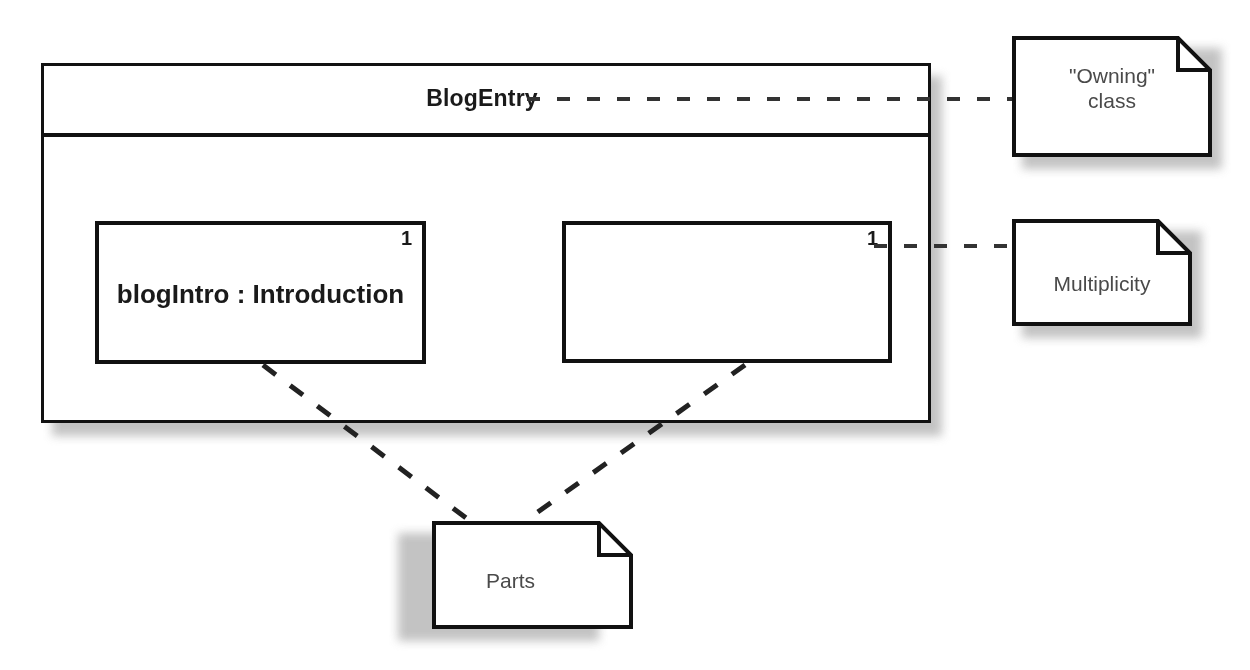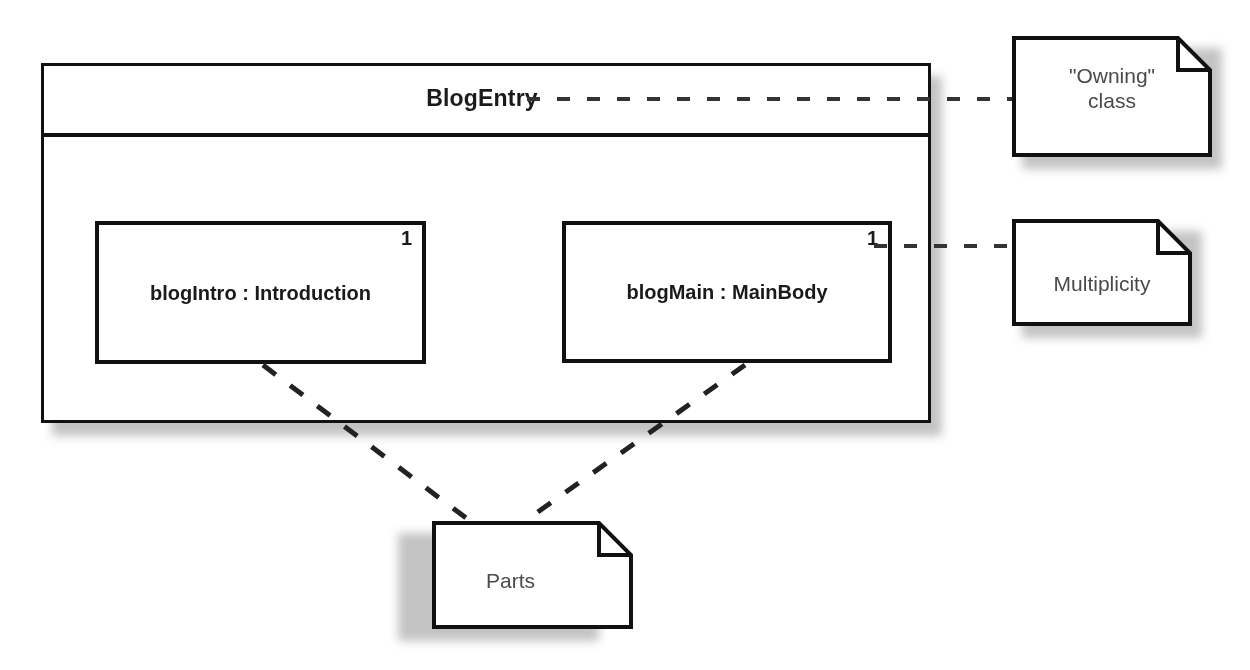--- a/index.html
+++ b/index.html
@@ -80,21 +80,21 @@
     width: 330px;
     height: 142px;
   }
   .part-label {
     position: absolute;
     left: 0;
     right: 0;
     top: 50%;
     transform: translateY(-46%);
     text-align: center;
-    font-size: 20px;
+    font-size: 26px;
     font-weight: bold;
     color: #1a1a1a;
   }
   .part-mult {
     position: absolute;
     right: 10px;
     top: 2px;
     font-size: 20px;
     font-weight: bold;
     color: #1a1a1a;
@@ -155,21 +155,20 @@
     <span id="owner-title">BlogEntry</span>
   </div>
 
   <div class="uml-box part-box" id="part-box-0">
     <span class="part-mult">1</span>
     <span class="part-label">blogIntro : Introduction</span>
   </div>
 
   <div class="uml-box part-box" id="part-box-1">
     <span class="part-mult">1</span>
-    <span class="part-label">blogMain : MainBody</span>
   </div>
 
   <svg id="connectors" viewBox="0 0 1250 670" xmlns="http://www.w3.org/2000/svg">
 
     <line x1="527" y1="99" x2="1012" y2="99" stroke="#333333" stroke-width="4" stroke-dasharray="13 17" stroke-linecap="butt"></line>
 
     <line x1="874" y1="246" x2="1012" y2="246" stroke="#333333" stroke-width="4" stroke-dasharray="13 17" stroke-linecap="butt"></line>
 
     <line x1="263" y1="365" x2="470" y2="521" stroke="#222222" stroke-width="5" stroke-dasharray="16 18" stroke-linecap="butt"></line>
 

